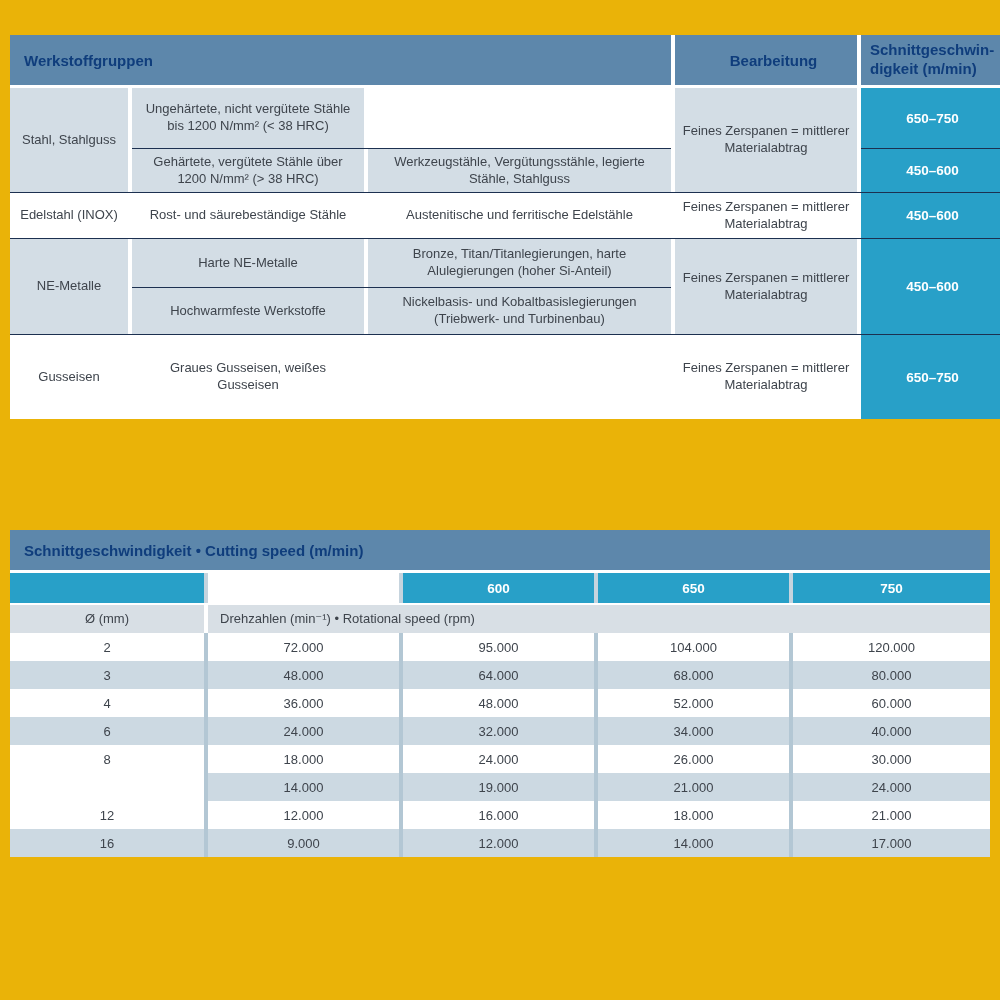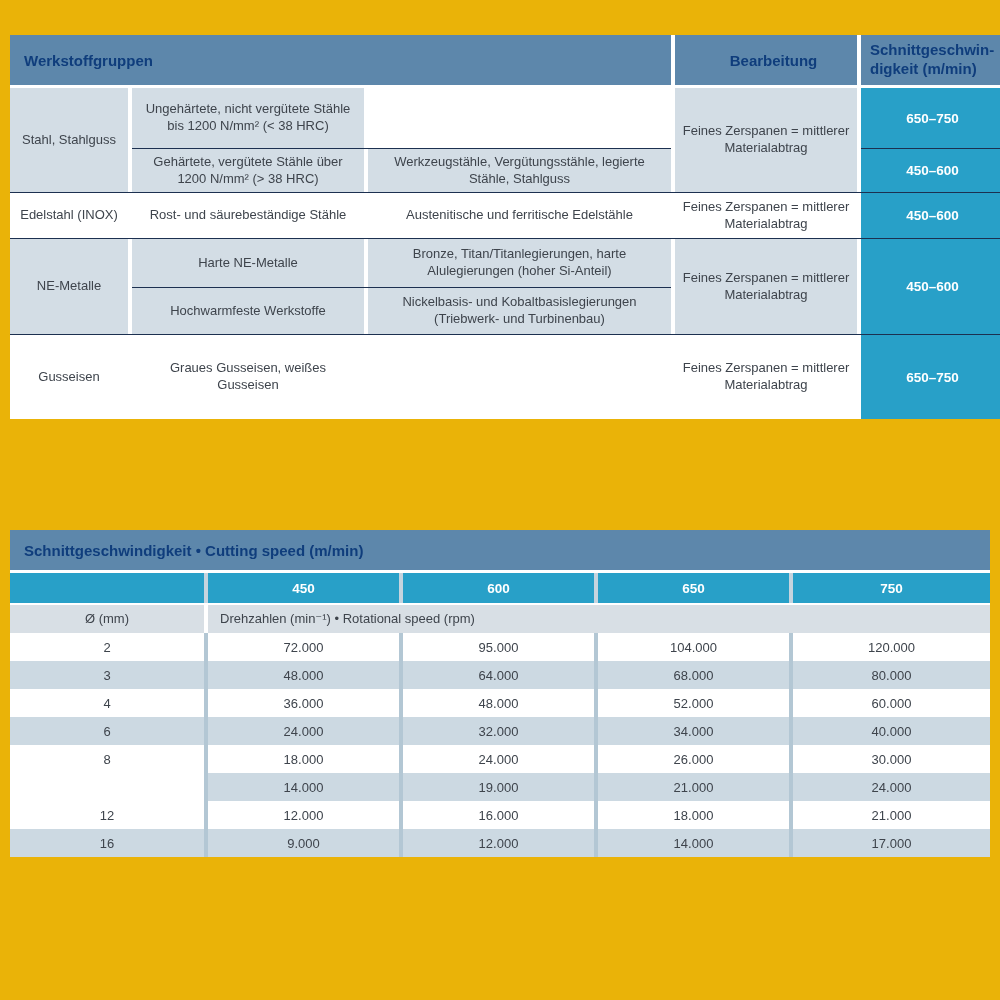--- a/index.html
+++ b/index.html
@@ -84,21 +84,20 @@
     <div class="cell whitebg" style="grid-column:1;grid-row:13">Gusseisen</div>
     <div class="cell whitebg" style="grid-column:7;grid-row:13">Feines Zerspanen = mittlerer Materialabtrag</div>
     <div class="cyan" style="grid-column:9;grid-row:13">650–750</div>
   </div>
 
   <div class="t2">
     <div class="t2-title" style="grid-column:1/10;grid-row:1">Schnittgeschwindigkeit • Cutting speed (m/min)</div>
 
     <div class="sp-hdr" style="grid-column:1;grid-row:3"></div>
     <div class="vsep-c" style="grid-column:2;grid-row:3"></div>
-    <div class="sp-hdr" style="grid-column:3;grid-row:3">450</div>
     <div class="vsep-c" style="grid-column:4;grid-row:3"></div>
     <div class="sp-hdr" style="grid-column:5;grid-row:3">600</div>
     <div class="vsep-c" style="grid-column:6;grid-row:3"></div>
     <div class="sp-hdr" style="grid-column:7;grid-row:3">650</div>
     <div class="vsep-c" style="grid-column:8;grid-row:3"></div>
     <div class="sp-hdr" style="grid-column:9;grid-row:3">750</div>
 
     <div class="cell sub" style="grid-column:1;grid-row:5">Ø (mm)</div>
     <div class="cell sub subL" style="grid-column:3/10;grid-row:5">Drehzahlen (min⁻¹) • Rotational speed (rpm)</div>
 

